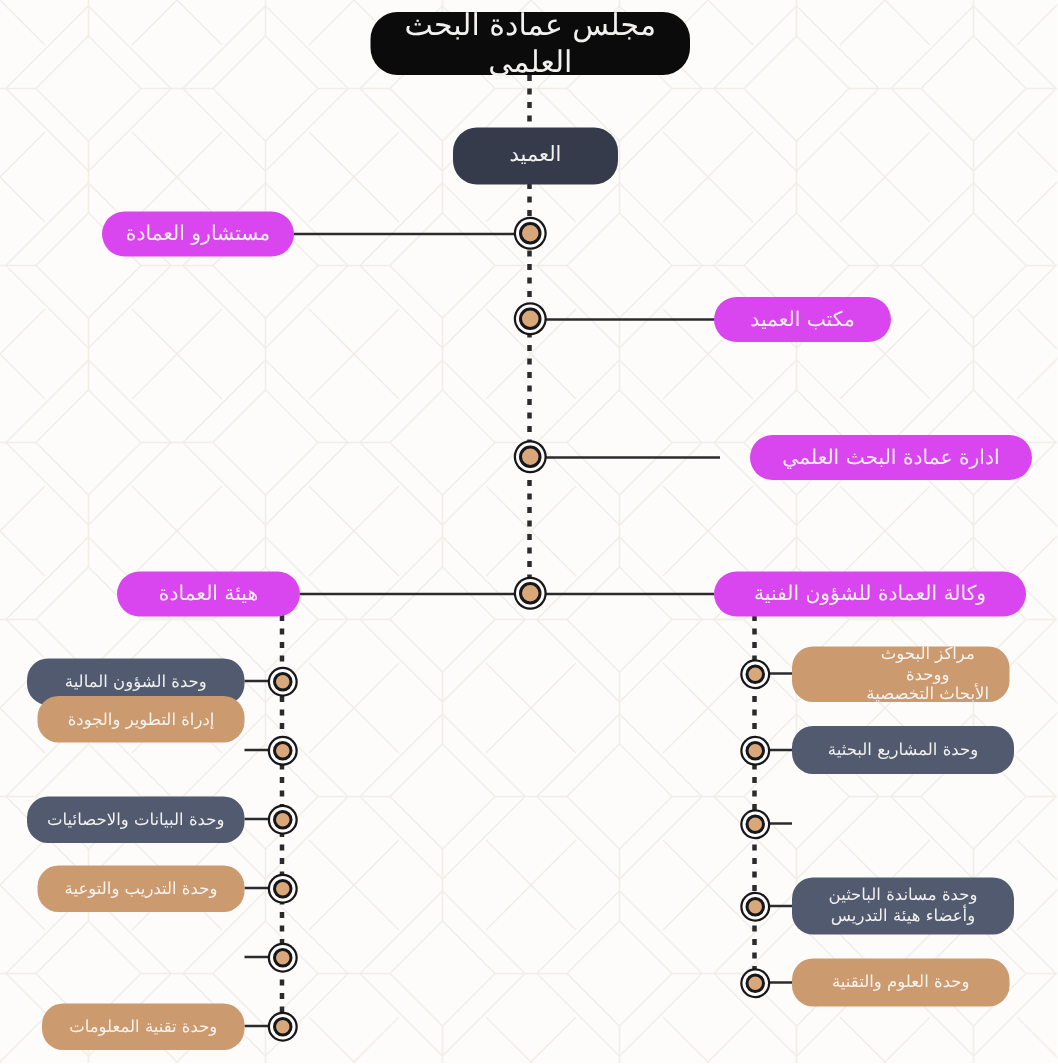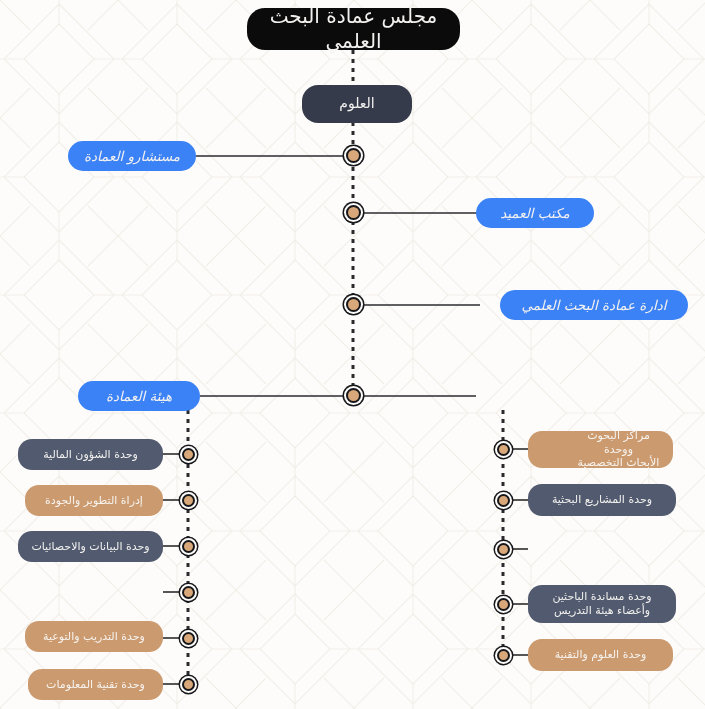--- a/index.html
+++ b/index.html
@@ -57,23 +57,22 @@
     border-radius: 18px;
     font-size: 20px;
     font-weight: 400;
   }
   .node.dean {
     background: #353b4a;
     border-radius: 16px;
     font-size: 14px;
   }
   .node.green {
-    background: #3b82f6;
+    background: #d946ef;
     font-size: 13.5px;
-    font-style: italic;
   }
   .node.slate {
     background: #515a6e;
     font-size: 11px;
     border-radius: 14px;
   }
   .node.tan {
     background: #cb9a6f;
     font-size: 11px;
     border-radius: 14px;
@@ -147,50 +146,53 @@
       <path d="M503 604 L528 604" stroke-width="1.6"></path>
       <path d="M503 655 L528 655" stroke-width="1.6"></path>
     </g>
   </svg>
 
   <div class="node root" style="left:247px; top:8px; width:213px; height:42px;">
     <span class="label">مجلس عمادة البحث العلمي</span>
   </div>
 
   <div class="node dean" style="left:302px; top:85px; width:110px; height:38px;">
-    <span class="label">العلوم</span>
+    <span class="label">العميد</span>
   </div>
 
   <div class="node green" style="left:68px; top:141px; width:128px; height:30px;">
     <span class="label">مستشارو العمادة</span>
   </div>
 
   <div class="node green" style="left:476px; top:198px; width:118px; height:30px;">
     <span class="label">مكتب العميد</span>
   </div>
 
   <div class="node green" style="left:500px; top:290px; width:188px; height:30px;">
     <span class="label">ادارة عمادة البحث العلمي</span>
   </div>
 
   <div class="node green" style="left:78px; top:381px; width:122px; height:30px;">
     <span class="label">هيئة العمادة</span>
   </div>
 
+  <div class="node green" style="left:476px; top:381px; width:208px; height:30px;">
+    <span class="label">وكالة العمادة للشؤون الفنية</span>
+  </div>
 
   <div class="node slate" style="left:18px; top:439px; width:145px; height:31px;">
     <span class="label">وحدة الشؤون المالية</span>
   </div>
-  <div class="node tan" style="left:25px; top:485px; width:138px; height:31px;">
+  <div class="node tan" style="left:25px; top:464px; width:138px; height:31px;">
     <span class="label">إدراة التطوير والجودة</span>
   </div>
   <div class="node slate" style="left:18px; top:531px; width:145px; height:31px;">
     <span class="label">وحدة البيانات والاحصائيات</span>
   </div>
-  <div class="node tan" style="left:25px; top:577px; width:138px; height:31px;margin-top:44px;">
+  <div class="node tan" style="left:25px; top:577px; width:138px; height:31px;">
     <span class="label">وحدة التدريب والتوعية</span>
   </div>
   <div class="node tan" style="left:28px; top:669px; width:135px; height:31px;">
     <span class="label">وحدة تقنية المعلومات</span>
   </div>
 
   <div class="node tan" style="left:528px; top:431px; width:145px; height:37px;padding-left:44px;">
     <span class="label">مراكز البحوث ووحدة
 الأبحاث التخصصية</span>
   </div>

